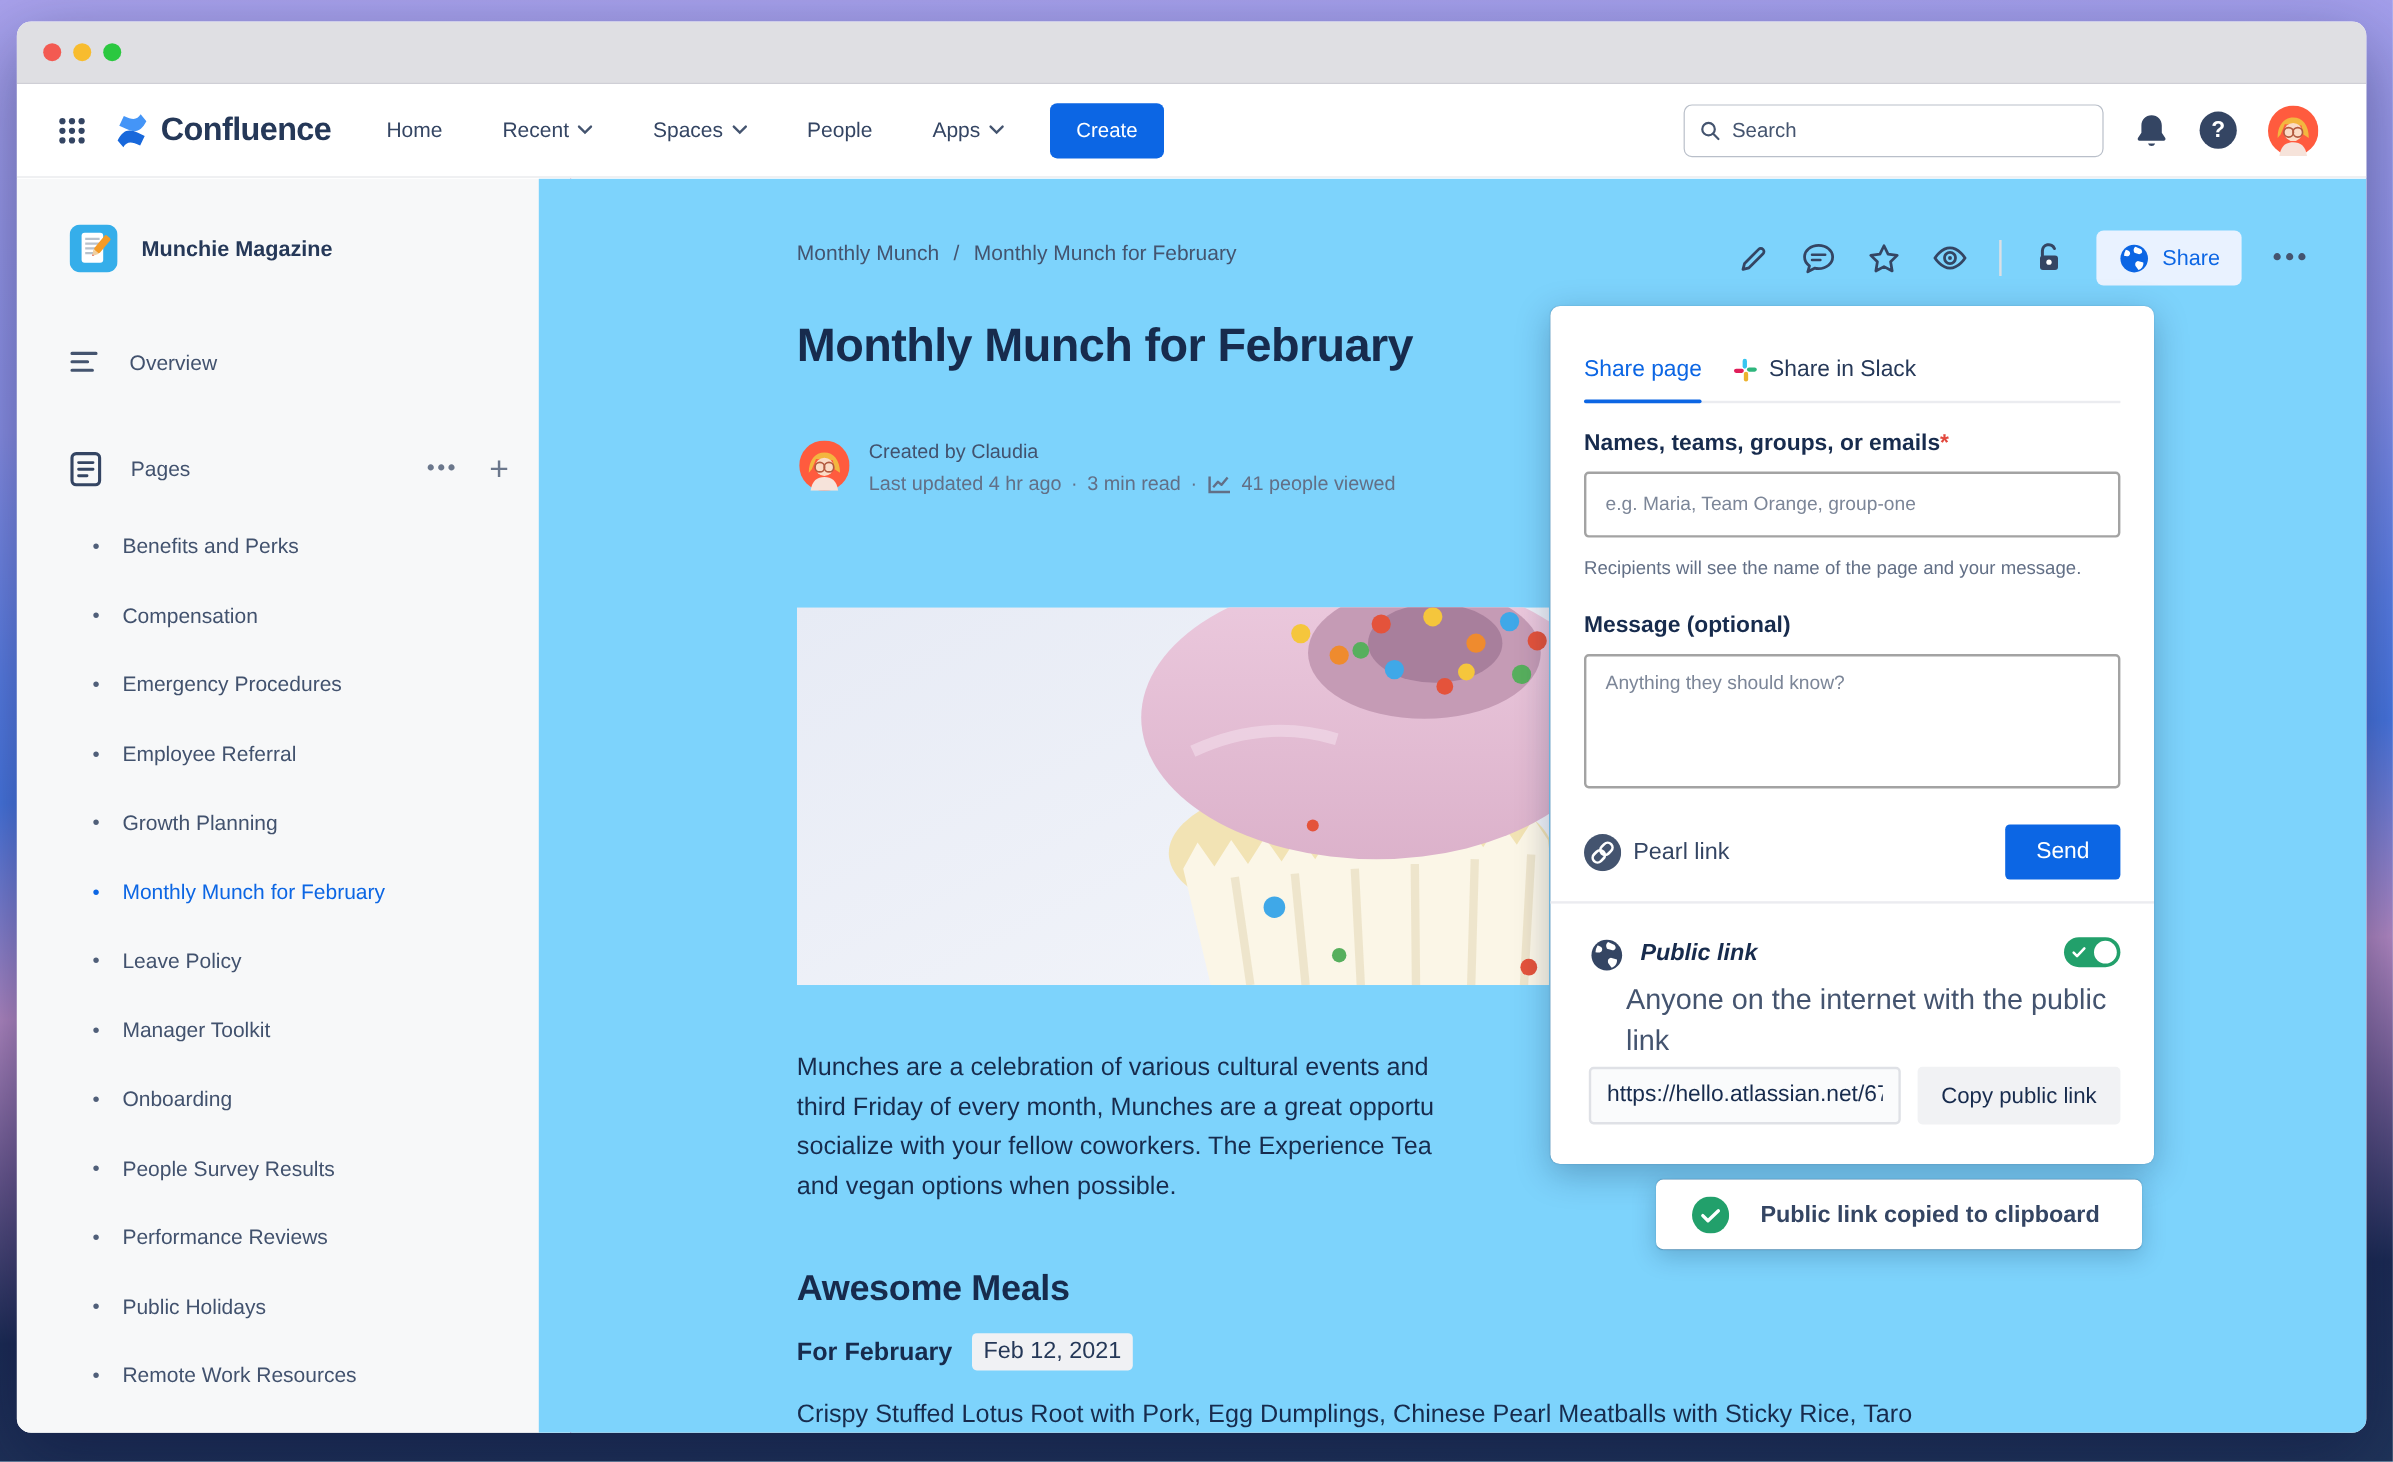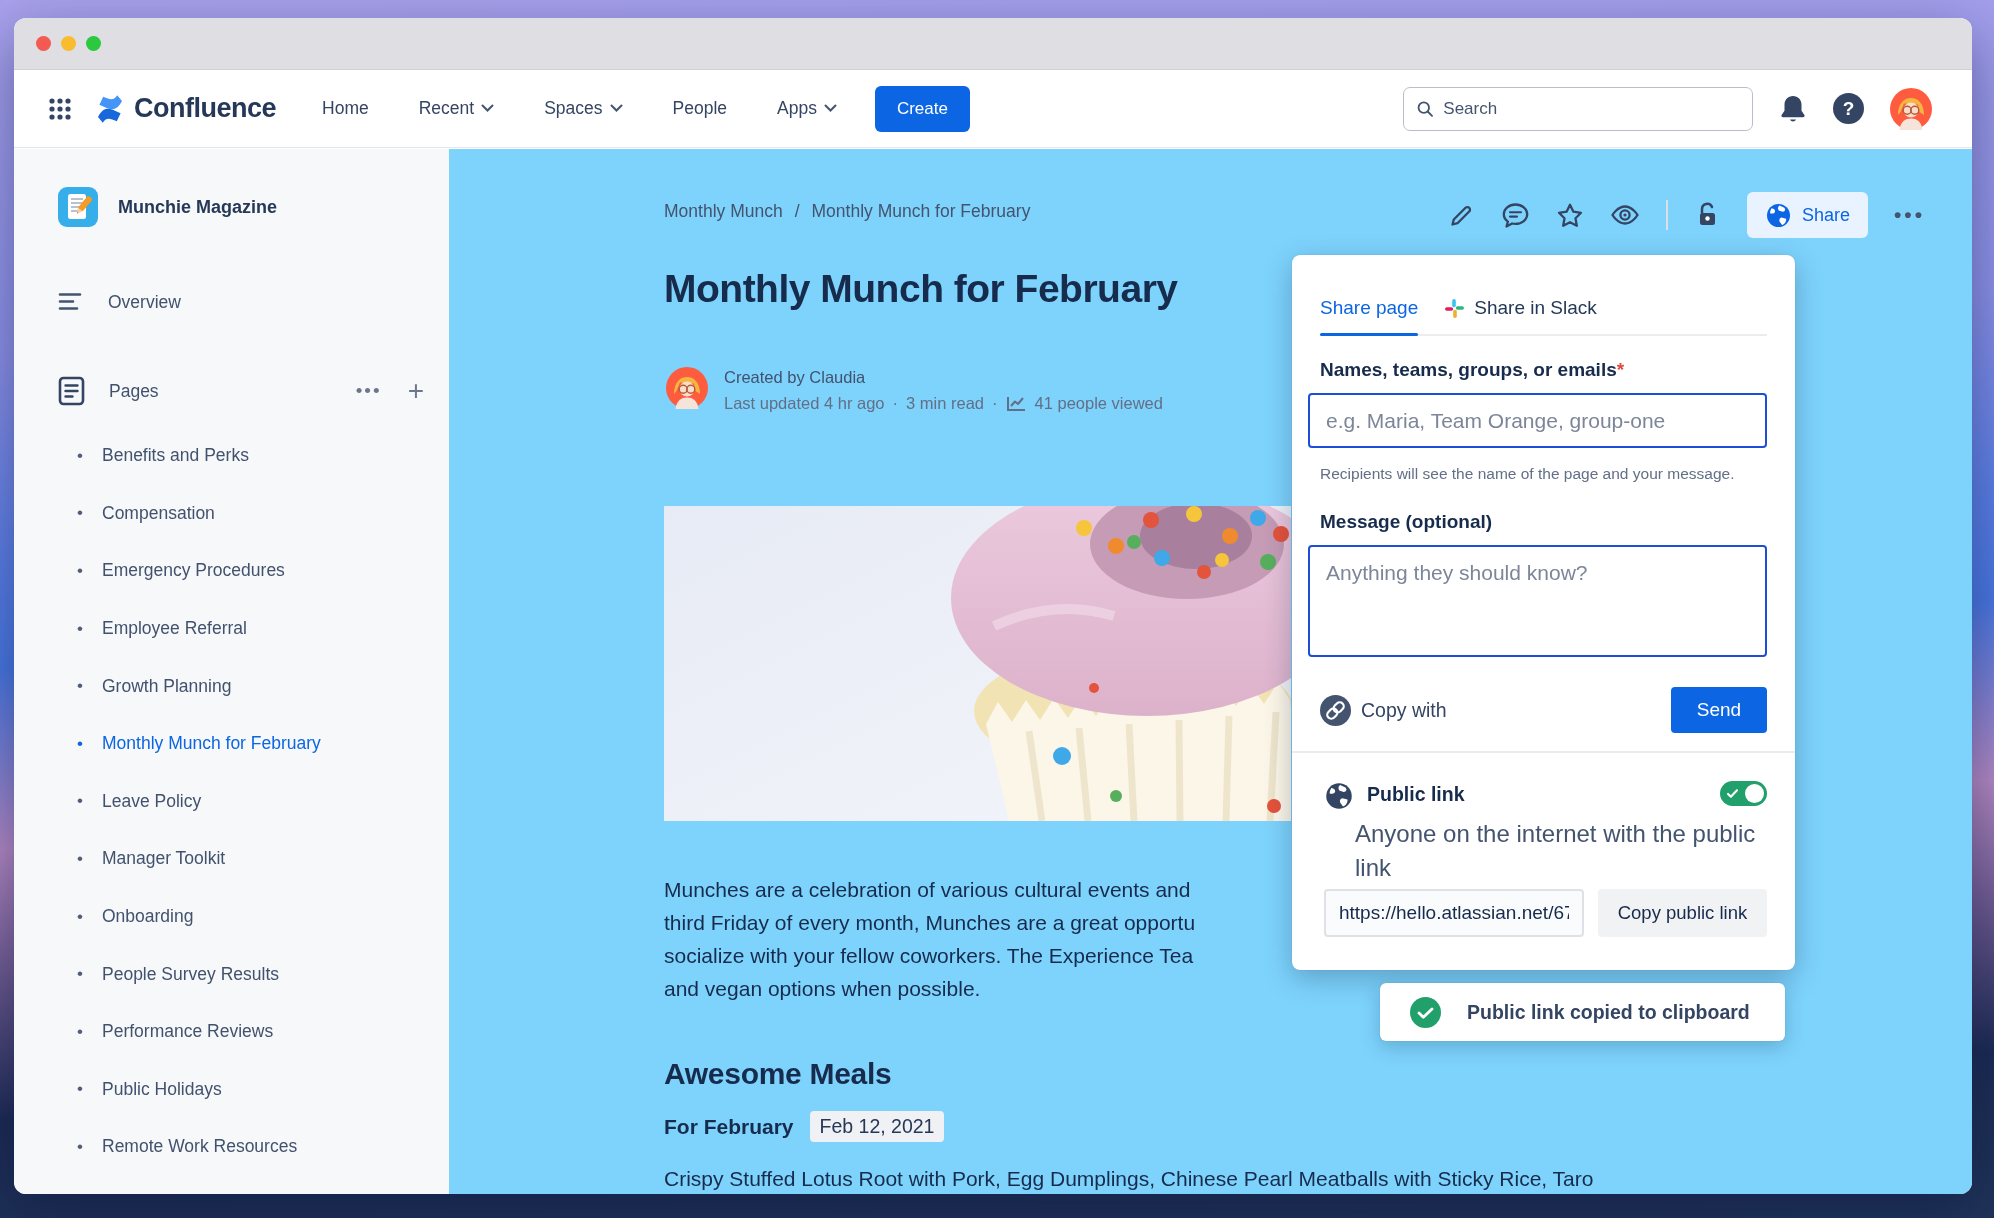--- a/index.html
+++ b/index.html
@@ -74,32 +74,32 @@
   #tabs{ top:42px; display:flex; align-items:center; gap:26px; }
   #tab-share-page{ font-size:19px; font-weight:500; color:#0c66e4; cursor:pointer; }
   #tab-slack{ display:flex; align-items:center; gap:9px; font-size:19px; color:#253858; cursor:pointer; }
   #tab-underlines{ top:78px; height:3px; }
   #tab-line-gray{ position:absolute; left:0; right:0; top:1px; height:2px; background:#ebecf0; }
   #tab-line-blue{ position:absolute; left:0; top:0; width:98px; height:3px; background:#0c66e4; border-radius:2px; z-index:1; }
   .dlg-label{ font-size:19px; font-weight:bold; color:#172b4d; }
   #names-label{ top:104px; }
   .req{ color:#e2483d; }
   #names-input{ top:138px; height:55px; }
-  .dlg-input{ position:absolute; left:16px; right:28px; border:2px solid #1d4ed8; border-radius:4px; font-size:21px; color:#172b4d; padding:0 16px; font-family:inherit; background:#fff; }
+  .dlg-input{ position:absolute; left:28px; right:28px; border:2px solid #a3a3a3; border-radius:4px; font-size:16px; color:#172b4d; padding:0 16px; font-family:inherit; background:#fff; }
   .dlg-input::placeholder{ color:#7c8698; }
   #names-helper{ top:210px; font-size:15.5px; color:#626f86; }
   #message-label{ top:256px; }
   #message-area{ top:290px; height:112px; padding:14px 16px; resize:none; }
   #copy-send-row{ top:432px; display:flex; align-items:center; }
   #copy-link{ display:flex; align-items:center; gap:10px; cursor:pointer; }
   #copy-link span{ font-size:19.5px; color:#344563; }
   #send-btn{ margin-left:auto; background:#0c66e4; color:#fff; border:none; border-radius:4px; height:46px; width:96px; font-size:19px; cursor:pointer; }
   #dlg-divider{ position:absolute; left:0; right:0; top:496px; height:2px; background:#ebecf0; }
   #public-head{ position:absolute; left:32px; right:28px; top:526px; display:flex; align-items:flex-start; }
-  #public-title{ margin-left:13px; font-size:19.5px; font-weight:bold; color:#172b4d; padding-top:2px; }
+  #public-title{ margin-left:13px; font-size:19.5px; font-weight:bold; color:#172b4d; padding-top:2px;font-style:italic; }
   #toggle{ margin-left:auto; width:47px; height:25px; border-radius:13px; background:#22a06b; position:relative; cursor:pointer; }
   #toggle .knob{ position:absolute; right:3px; top:3px; width:19px; height:19px; border-radius:50%; background:#fff; }
   #toggle svg{ position:absolute; left:6px; top:6px; }
   #public-desc{ position:absolute; left:63px; top:562px; font-size:24px; color:#44546f; line-height:34px; }
   #learn-more{ text-decoration:underline; cursor:pointer; color:#44546f; }
   #public-link-row{ position:absolute; left:32px; right:28px; top:634px; display:flex; gap:14px; }
   #public-url{ width:260px; height:48px; border:2px solid #dfe1e6; background:#fafbfc; border-radius:4px; font-size:19px; color:#172b4d; padding:0 13px; font-family:inherit; white-space:nowrap; overflow:hidden; }
   #copy-public-btn{ flex:1; height:48px; background:#f1f2f4; border:none; border-radius:4px; font-size:18.5px; color:#172b4d; font-family:inherit; cursor:pointer; }
   
   #toast{ position:absolute; left:1366px; top:965px; width:405px; height:58px; background:#fff; border-radius:6px; box-shadow:0 6px 20px rgba(9,30,66,.22), 0 0 1px rgba(9,30,66,.3); display:flex; align-items:center; padding-left:30px; gap:26px; z-index:11; }
@@ -464,21 +464,21 @@
 
     <div class="dlg-inner" id="copy-send-row">
       <div id="copy-link">
         <svg width="31" height="31" viewBox="0 0 31 31">
           <circle cx="15.5" cy="15.5" r="15.5" fill="#44546f"></circle>
           <g transform="rotate(-45 15.5 15.5)" stroke="#fff" stroke-width="2.2" fill="none">
             <rect x="5.5" y="11.5" width="11" height="8" rx="4"></rect>
             <rect x="14.5" y="11.5" width="11" height="8" rx="4"></rect>
           </g>
         </svg>
-        <span>Copy with</span>
+        <span>Pearl link</span>
       </div>
       <button id="send-btn">Send</button>
     </div>
 
     <div id="dlg-divider"></div>
 
     <div id="public-head">
       <svg width="30" height="30" viewBox="0 0 27 27">
         <circle cx="13.5" cy="13.5" r="11.5" fill="#344563"></circle>
         <path d="M6.5 6.2c2.6.6 4.2 1.7 3.4 3.8-.7 1.9-2.8 1.6-4.9 1.2A11.5 11.5 0 016.5 6.2z" fill="#fff"></path>

